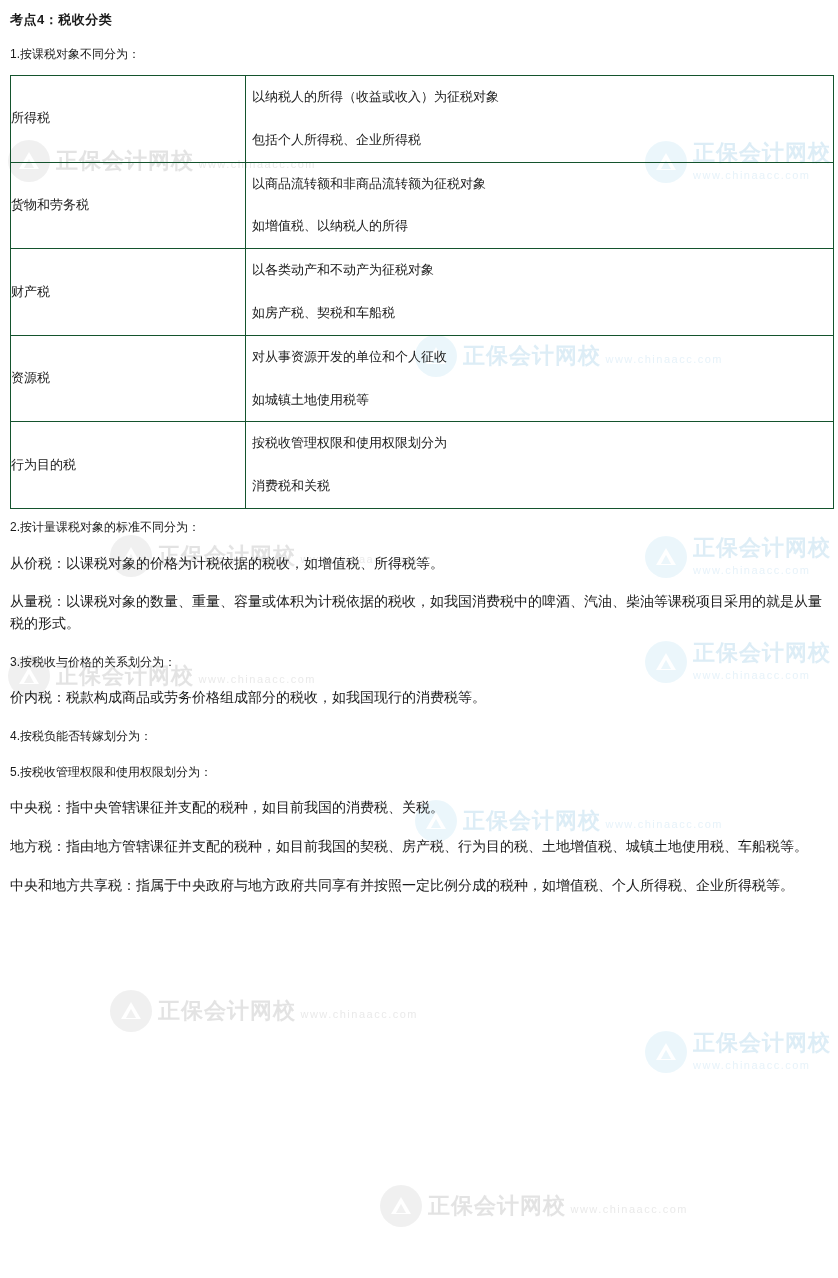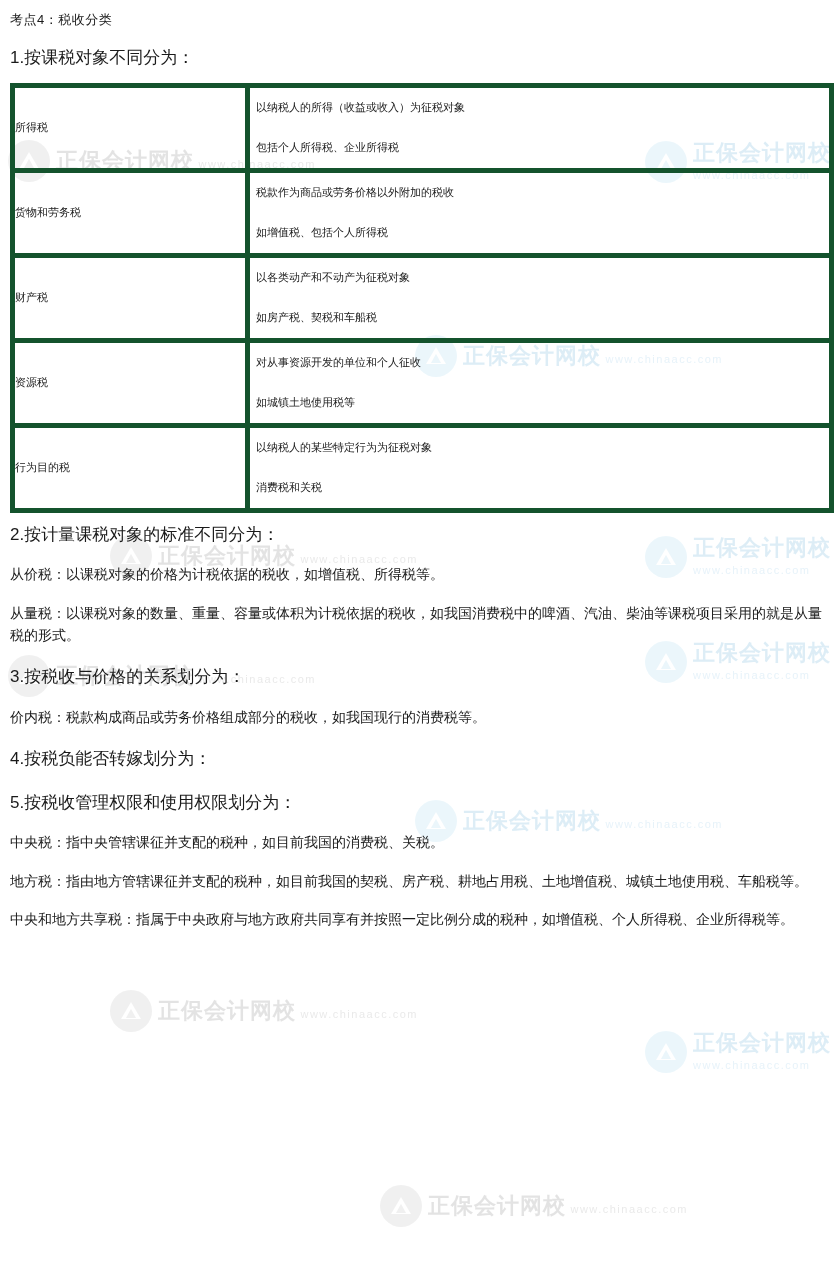--- a/index.html
+++ b/index.html
@@ -17,45 +17,45 @@
     overflow: hidden;
   }
   .page {
     position: relative;
     width: 838px;
     padding: 10px 8px 6px 8px;
     z-index: 2;
   }
   .heading {
     font-size: 13px;
-    font-weight: normal;
+    font-weight: bold;
     letter-spacing: 0.5px;
     margin: 0 0 6px 2px;
     line-height: 1.5;
   }
   .para {
     font-size: 14px;
     line-height: 1.55;
     margin: 0 0 2px 2px;
     padding: 8px 0 7px 0;
   }
   .section-label {
-    font-size: 17px;
+    font-size: 12px;
     line-height: 1.55;
     padding: 9px 0 8px 2px;
   }
   table.tax-table {
     border-collapse: collapse;
     width: 824px;
     margin: 4px 0 0 2px;
     table-layout: fixed;
   }
   table.tax-table td {
-    border: 5px solid #14532d;
-    font-size: 11px;
+    border: 1px solid #14532d;
+    font-size: 13px;
     line-height: 1.6;
     vertical-align: middle;
     padding: 0;
   }
   td.cat {
     width: 235px;
     padding: 6px 4px 6px 6px;
     color: #1a1a1a;
   }
   td.desc {
@@ -283,55 +283,55 @@
       <tr>
         <td class="cat">所得税</td>
         <td class="desc">
           <div class="desc-line">以纳税人的所得（收益或收入）为征税对象</div>
           <div class="desc-line">包括个人所得税、企业所得税</div>
         </td>
       </tr>
       <tr>
         <td class="cat">货物和劳务税</td>
         <td class="desc">
-          <div class="desc-line">税款作为商品或劳务价格以外附加的税收</div>
-          <div class="desc-line">如增值税、包括个人所得税</div>
+          <div class="desc-line">以商品流转额和非商品流转额为征税对象</div>
+          <div class="desc-line">如增值税、以纳税人的所得</div>
         </td>
       </tr>
       <tr>
         <td class="cat">财产税</td>
         <td class="desc">
           <div class="desc-line">以各类动产和不动产为征税对象</div>
           <div class="desc-line">如房产税、契税和车船税</div>
         </td>
       </tr>
       <tr>
         <td class="cat">资源税</td>
         <td class="desc">
           <div class="desc-line">对从事资源开发的单位和个人征收</div>
           <div class="desc-line">如城镇土地使用税等</div>
         </td>
       </tr>
       <tr>
         <td class="cat">行为目的税</td>
         <td class="desc">
-          <div class="desc-line">以纳税人的某些特定行为为征税对象</div>
+          <div class="desc-line">按税收管理权限和使用权限划分为</div>
           <div class="desc-line">消费税和关税</div>
         </td>
       </tr>
     </tbody>
   </table>
 
   <div class="section-label">2.按计量课税对象的标准不同分为：</div>
   <div class="para">从价税：以课税对象的价格为计税依据的税收，如增值税、所得税等。</div>
   <div class="para">从量税：以课税对象的数量、重量、容量或体积为计税依据的税收，如我国消费税中的啤酒、汽油、柴油等课税项目采用的就是从量税的形式。</div>
 
   <div class="section-label">3.按税收与价格的关系划分为：</div>
   <div class="para">价内税：税款构成商品或劳务价格组成部分的税收，如我国现行的消费税等。</div>
 
   <div class="section-label">4.按税负能否转嫁划分为：</div>
 
   <div class="section-label">5.按税收管理权限和使用权限划分为：</div>
   <div class="para">中央税：指中央管辖课征并支配的税种，如目前我国的消费税、关税。</div>
-  <div class="para">地方税：指由地方管辖课征并支配的税种，如目前我国的契税、房产税、耕地占用税、土地增值税、城镇土地使用税、车船税等。</div>
+  <div class="para">地方税：指由地方管辖课征并支配的税种，如目前我国的契税、房产税、行为目的税、土地增值税、城镇土地使用税、车船税等。</div>
   <div class="para">中央和地方共享税：指属于中央政府与地方政府共同享有并按照一定比例分成的税种，如增值税、个人所得税、企业所得税等。</div>
 
 </div>
 
 </body></html>

